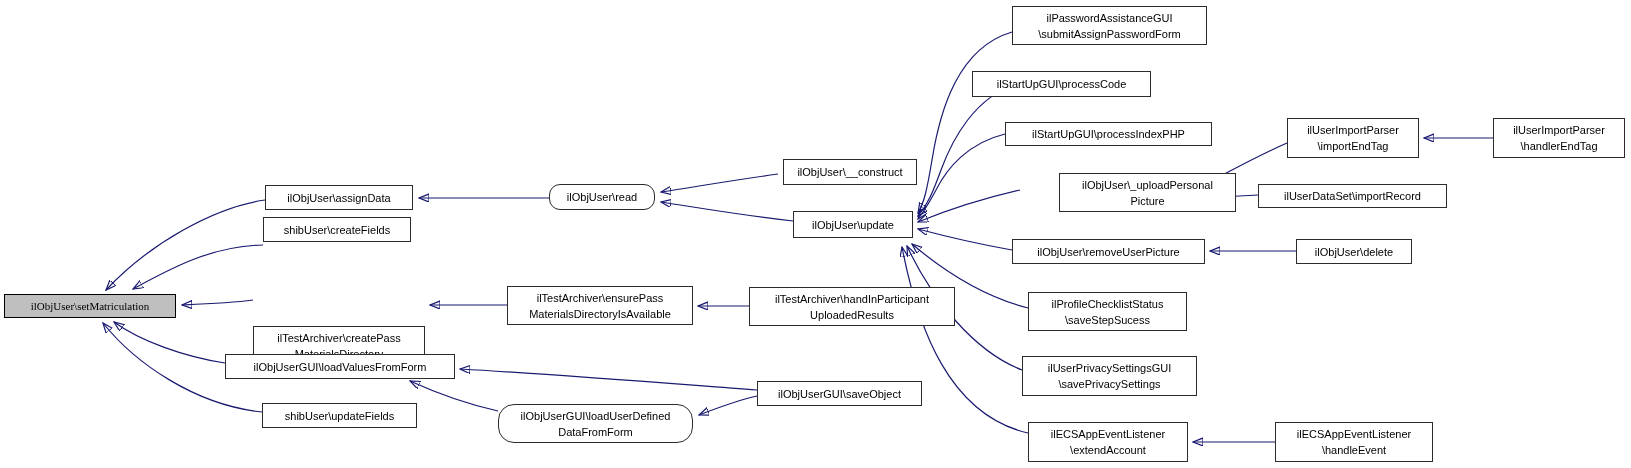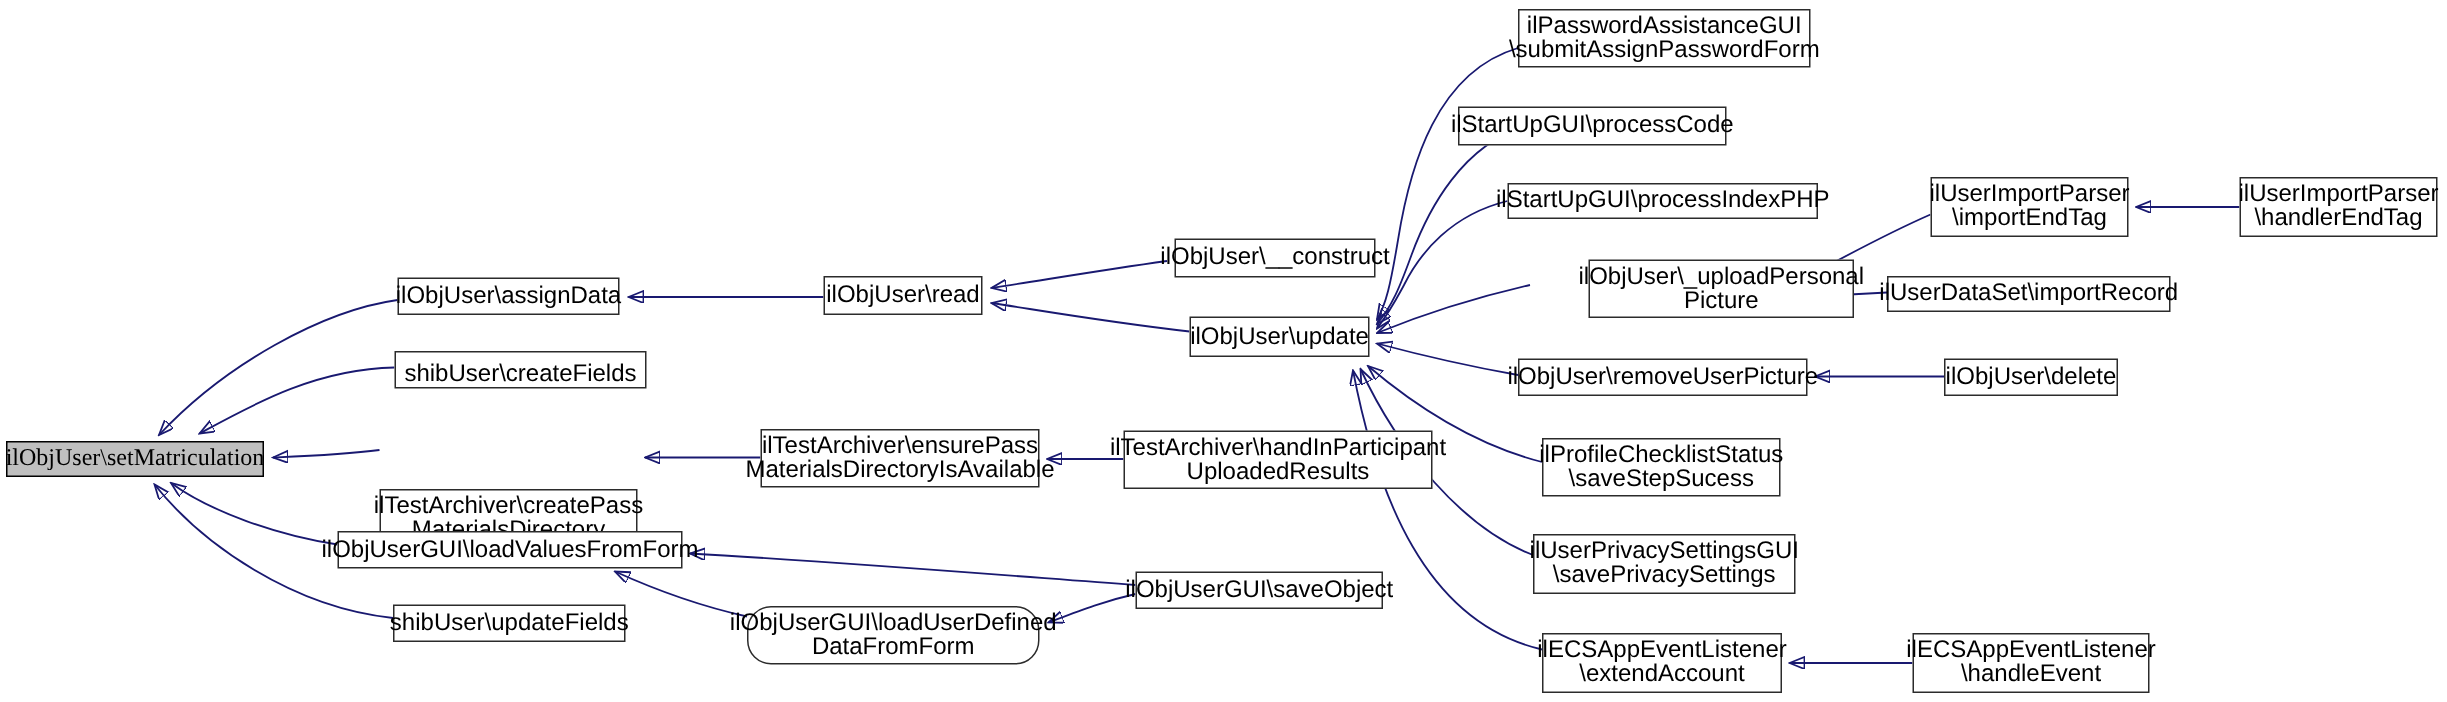--- a/index.html
+++ b/index.html
@@ -13,21 +13,21 @@
   #edges { position:absolute; left:0; top:0; width:1631px; height:468px; }
   #edges path { fill:none; stroke:#191970; stroke-width:1.2px; }
   .node {
     position:absolute;
     background:#ffffff;
     border:1.3px solid #2b2b2b;
     box-sizing:border-box;
     display:flex; flex-direction:column;
     align-items:center; justify-content:center;
     text-align:center;
-    font-size:16px; line-height:16px; color:#000;
+    font-size:11px; line-height:16px; color:#000;
     white-space:nowrap;
     z-index:2;
   }
   .node.main { background:#bfbfbf; border:1.6px solid #000;font-family:Liberation Serif, serif; }
   .node span { display:block; }
 </style>
 </head>
 <body>
 
 <div id="canvas">
@@ -67,38 +67,38 @@
   </svg>
 
   <div class="node main" style="left:4px; top:294px; width:172px; height:24px;">
     <span>ilObjUser\setMatriculation</span>
   </div>
 
   <div class="node" style="left:265px; top:185px; width:148px; height:25px;">
     <span>ilObjUser\assignData</span>
   </div>
 
-  <div class="node" style="left:263px; top:234px; width:168px; height:25px;justify-content:flex-end;">
+  <div class="node" style="left:263px; top:217px; width:148px; height:25px;">
     <span>shibUser\createFields</span>
   </div>
 
   <div class="node" style="left:253px; top:286px; width:172px; height:39px;margin-top:40px;">
     <span>ilTestArchiver\createPass</span>
     <span>MaterialsDirectory</span>
   </div>
 
   <div class="node" style="left:225px; top:354px; width:230px; height:25px;">
     <span>ilObjUserGUI\loadValuesFromForm</span>
   </div>
 
   <div class="node" style="left:262px; top:403px; width:155px; height:25px;">
     <span>shibUser\updateFields</span>
   </div>
 
-  <div class="node" style="left:549px; top:184px; width:106px; height:26px;">
+  <div class="node" style="left:549px; top:184px; width:106px; height:26px;border-radius:11px;">
     <span>ilObjUser\read</span>
   </div>
 
   <div class="node" style="left:507px; top:286px; width:186px; height:39px;">
     <span>ilTestArchiver\ensurePass</span>
     <span>MaterialsDirectoryIsAvailable</span>
   </div>
 
   <div class="node" style="left:498px; top:404px; width:195px; height:39px;border-radius:16px;">
     <span>ilObjUserGUI\loadUserDefined</span>

